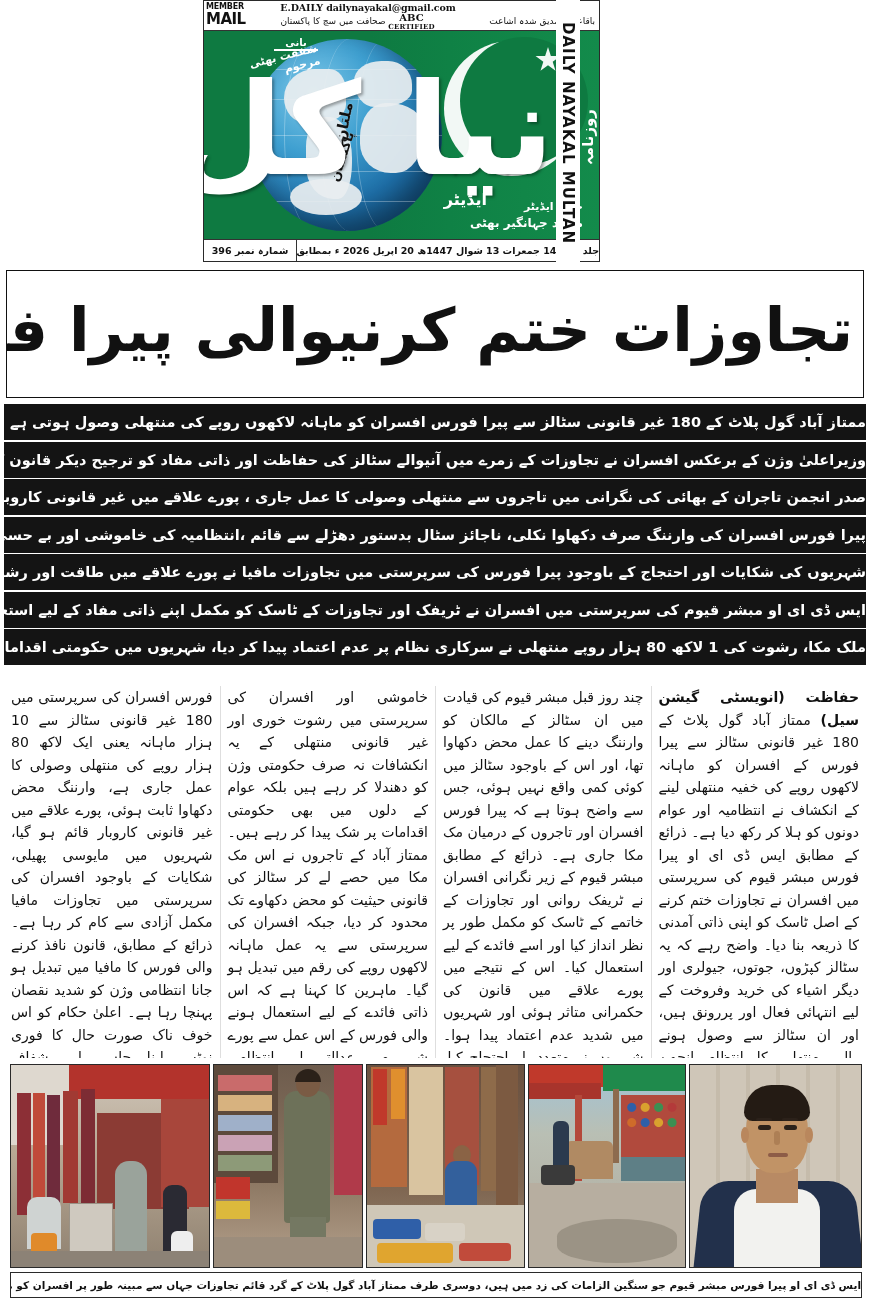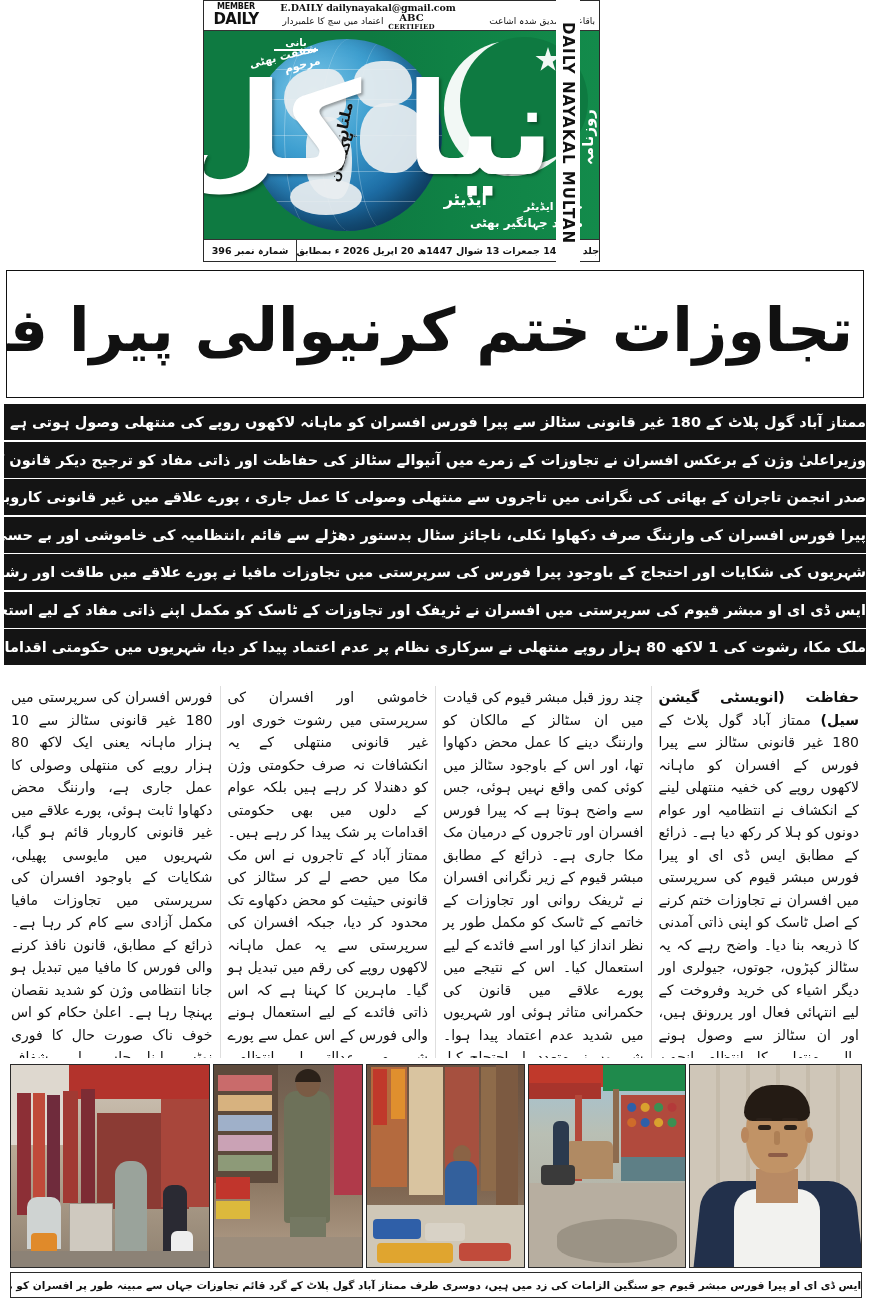--- a/index.html
+++ b/index.html
@@ -47,21 +47,20 @@
     background: #fff;
   }
 
   .cpne-box {
     position: absolute;
     left: 2px;
     top: 1px;
     width: 60px;
     height: 27px;
     line-height: 1;
-    text-align: center;
     font-family: "DejaVu Sans", sans-serif;
   }
   .cpne-member {
     display: block;
     font-size: 8px;
     font-weight: 900;
     letter-spacing: -0.2px;
     color: #111;
     line-height: 10px;
   }
@@ -577,25 +576,25 @@
 <div class="page">
 
   <div class="masthead">
 
     <div class="masthead-inner">
 
       <div class="mast-top">
 
         <div class="cpne-box">
           <span class="cpne-member">MEMBER</span>
-          <span class="cpne-name">DAILY</span>
+          <span class="cpne-name">MAIL</span>
         </div>
 
         <div class="mast-email">E.DAILY dailynayakal@gmail.com</div>
-        <div class="mast-slogan">اعتماد میں سچ کا علمبردار</div>
+        <div class="mast-slogan">صحافت میں سچ کا پاکستان</div>
 
         <div class="abc-box">
           <span class="abc-main">ABC</span>
           <span class="abc-sub">CERTIFIED</span>
         </div>
 
         <div class="mast-urdu-right">باقاعدہ تصدیق شدہ اشاعت</div>
       </div>
 
       <div class="mast-green">

